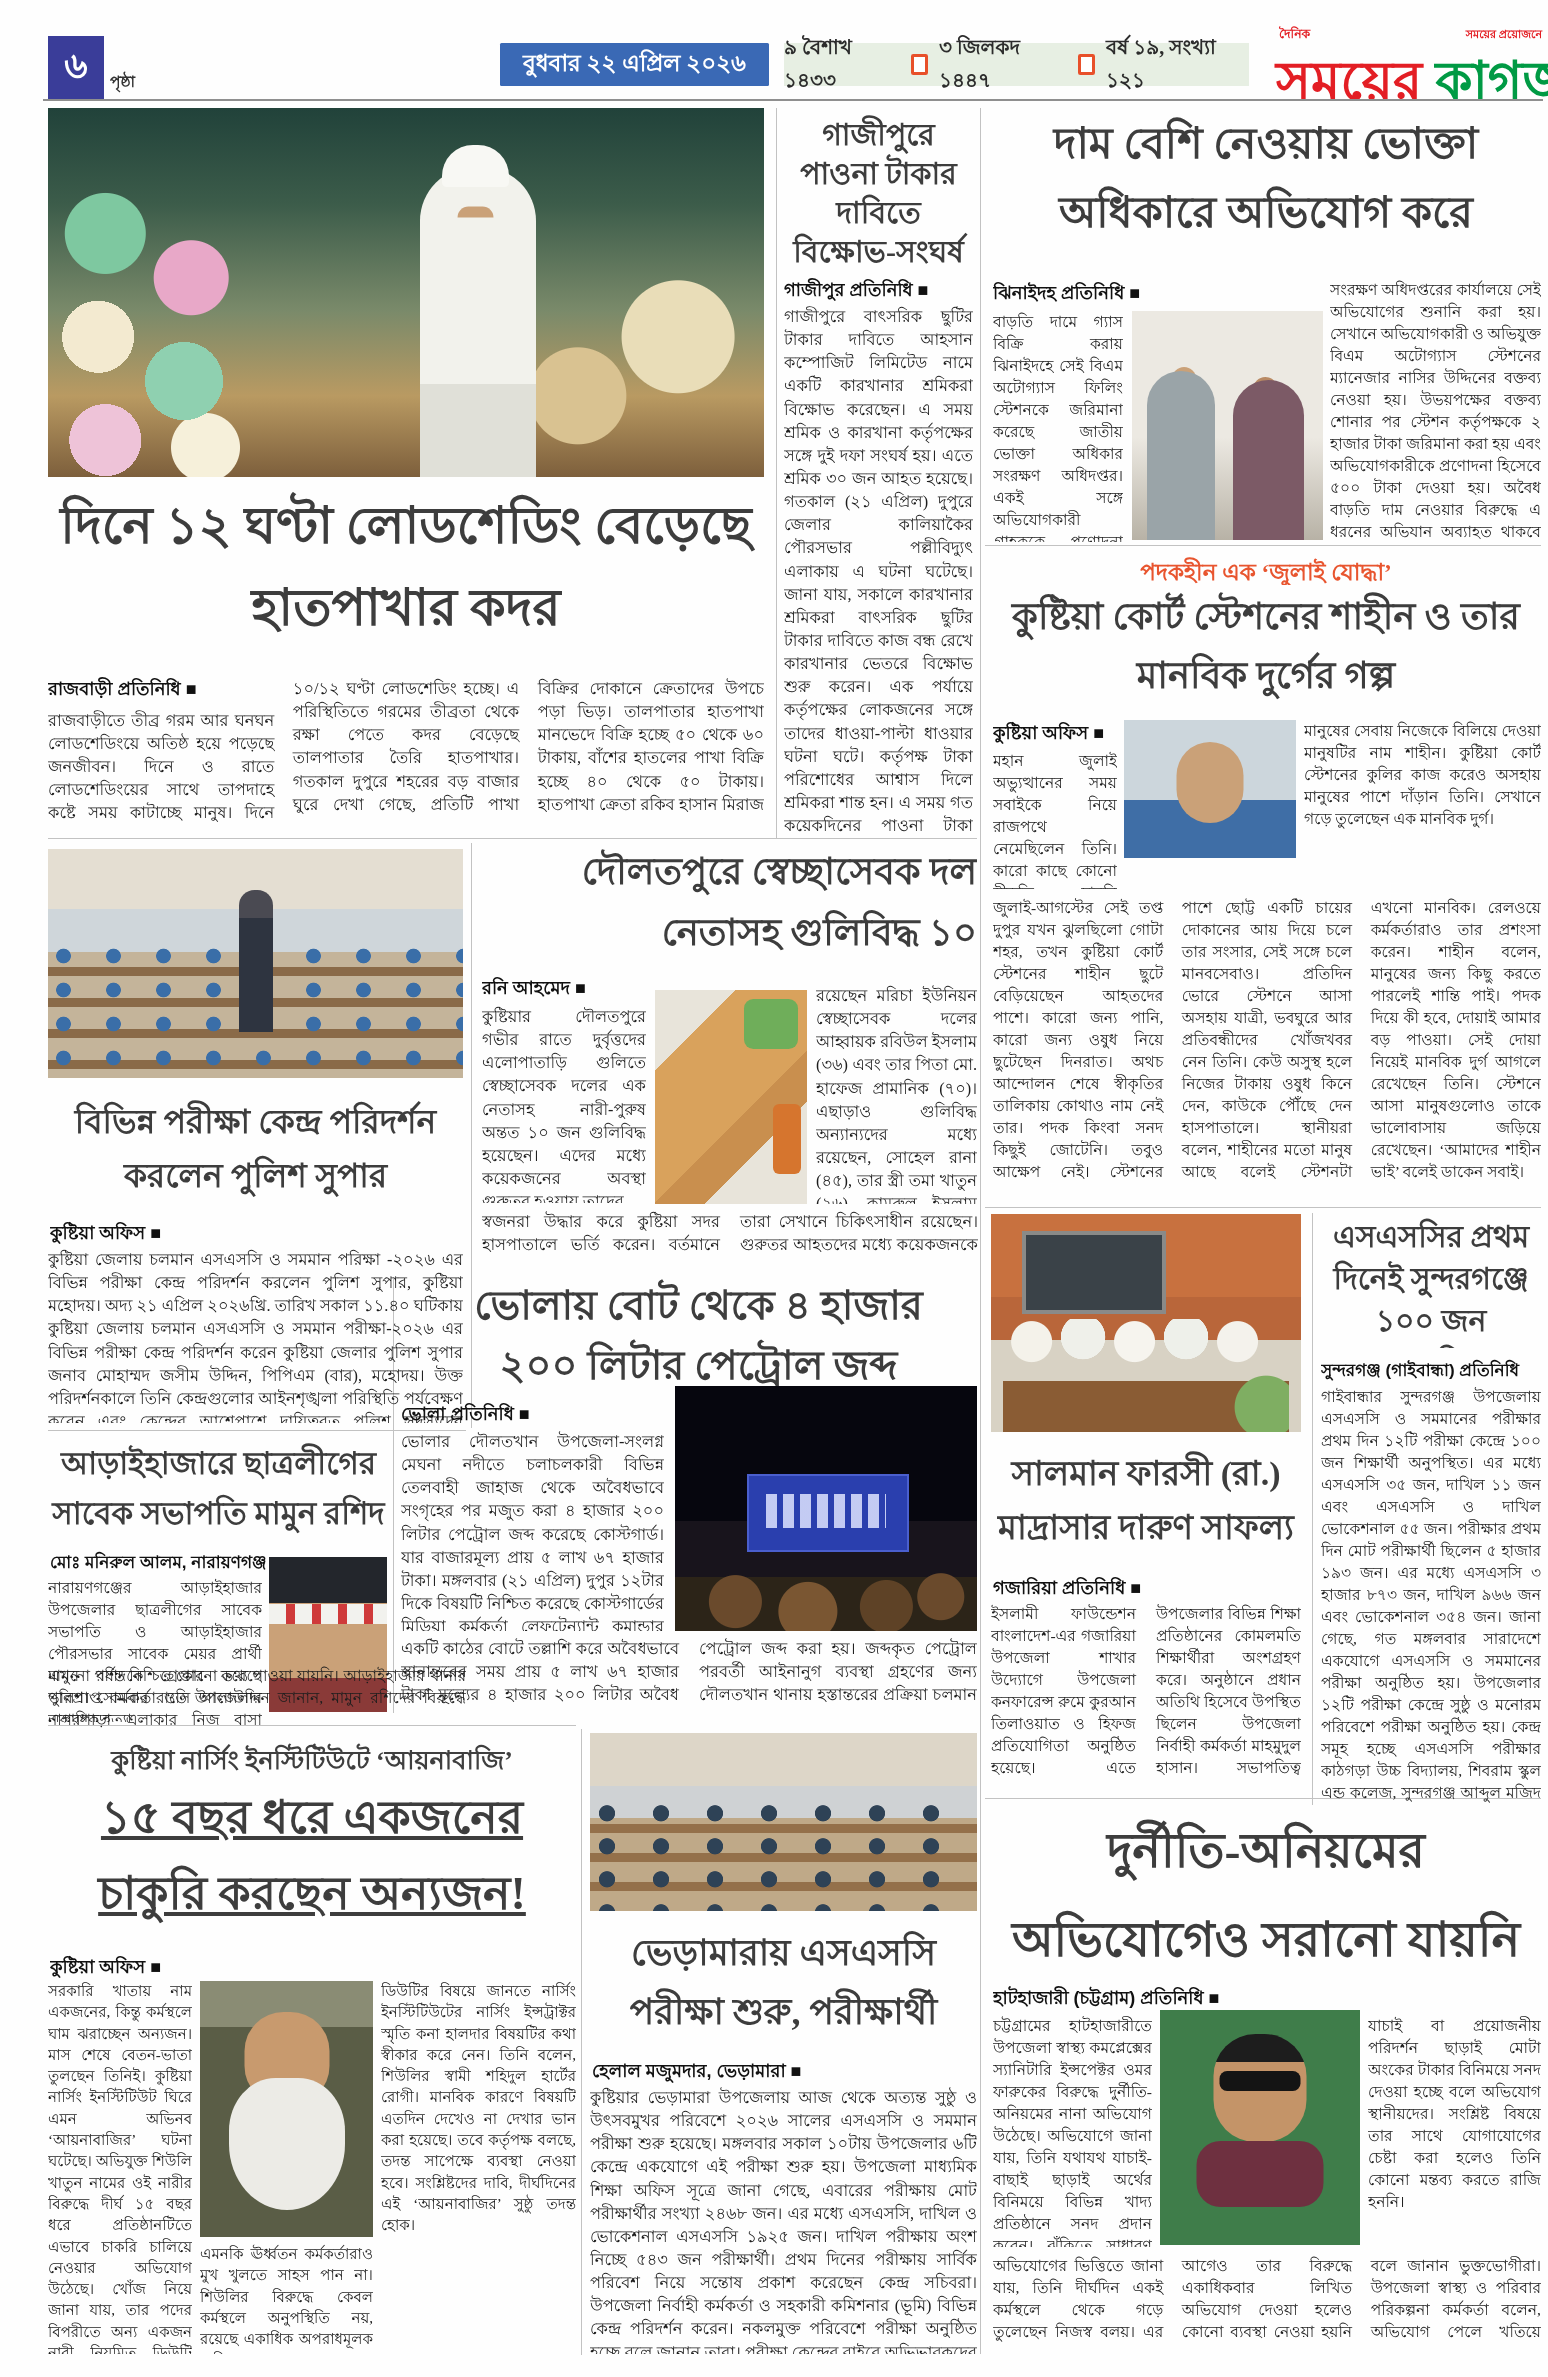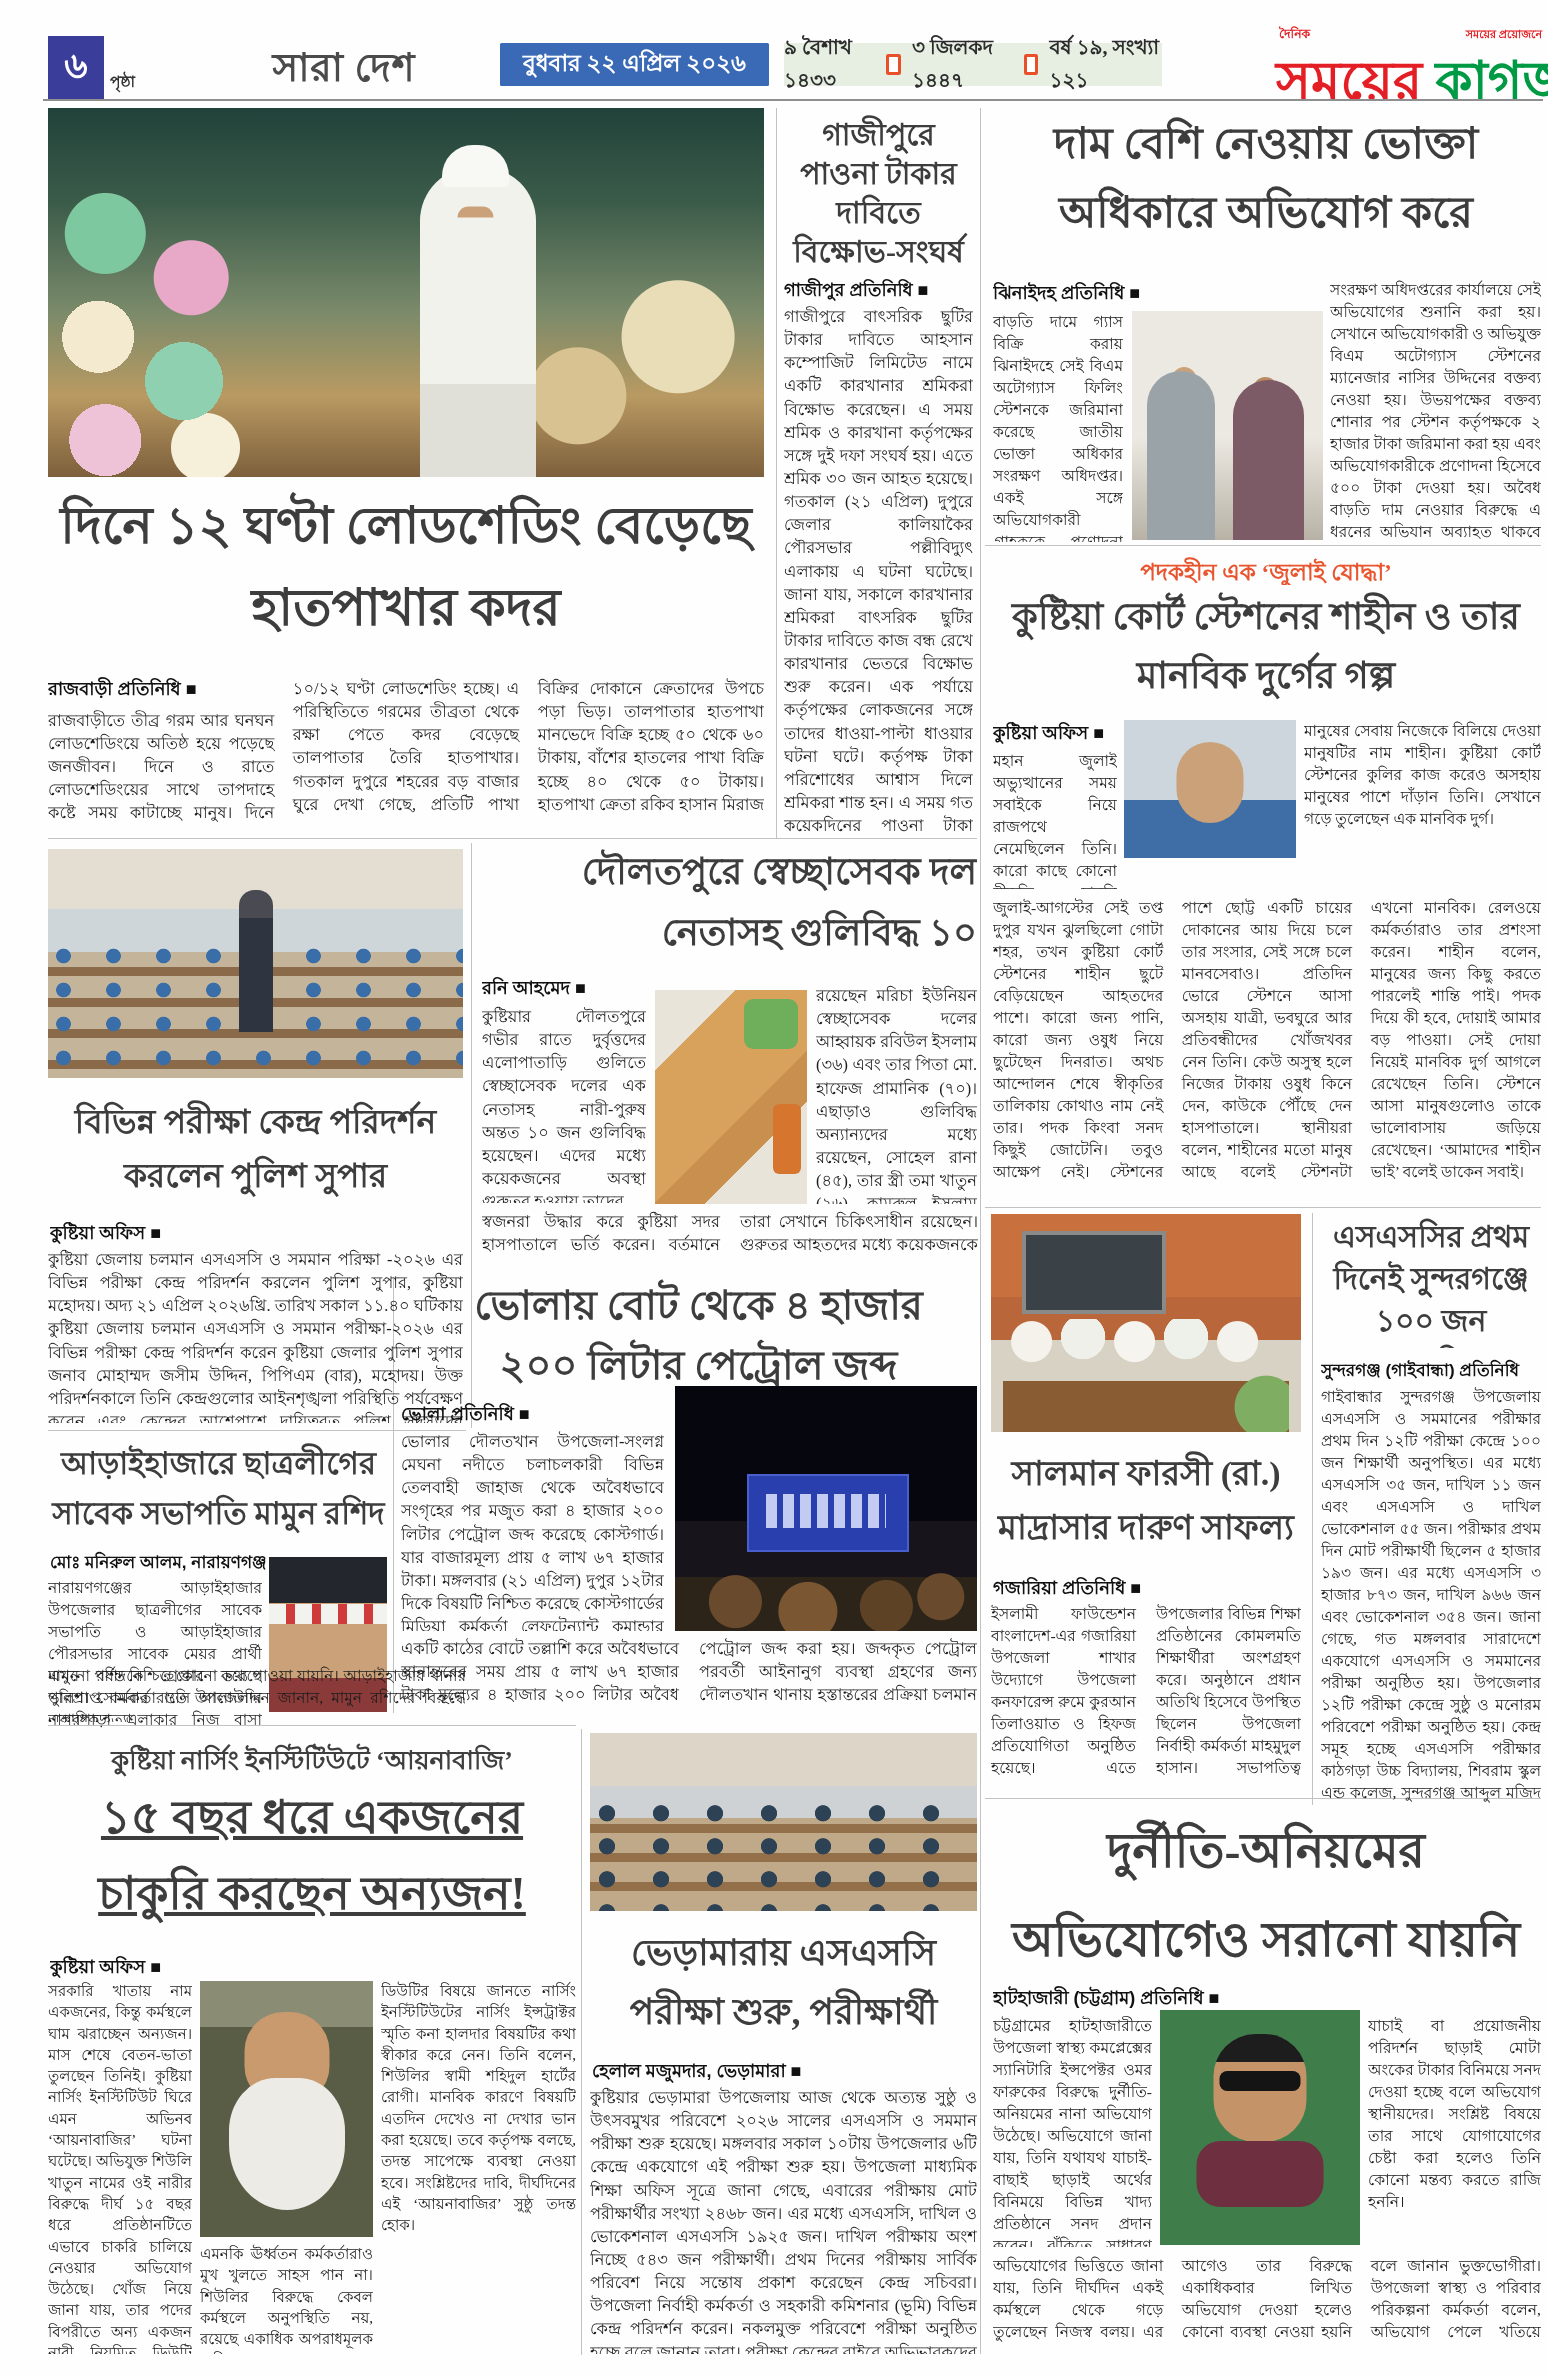--- a/index.html
+++ b/index.html
@@ -6,21 +6,21 @@
   #page{position:relative;width:1549px;height:2377px;margin:0 auto;background:#fefefe;
         font-family:"Liberation Serif", serif;color:#1c1c1c;overflow:hidden;}
   
   .page-badge{position:absolute;left:48px;top:36px;width:56px;height:64px;background:#3a3d99;
               color:#fff;font-size:36px;font-weight:bold;display:flex;align-items:center;justify-content:center;}
   .page-badge-label{position:absolute;left:110px;top:70px;font-size:15.5px;color:#333;font-weight:bold;}
   .section-title{position:absolute;left:228px;top:37px;width:232px;text-align:center;
                  font-size:39px;font-weight:bold;color:#4b4b4b;letter-spacing:0.8px;}
   .date-box{position:absolute;left:500px;top:43px;width:269px;height:43px;background:#3a69b5;color:#fff;
             font-size:23px;font-weight:bold;display:flex;align-items:center;justify-content:center;border-radius:1.5px;}
-  .info-strip{position:absolute;left:784px;top:43px;width:378px;height:43px;background:#e7efe3;
+  .info-strip{position:absolute;left:784px;top:43px;width:465px;height:43px;background:#e7efe3;
               display:flex;align-items:center;justify-content:center;gap:11px;font-size:20px;font-weight:bold;color:#2c2c2c;}
   .red-square{display:inline-block;width:11.6px;height:14.7px;border:3.1px solid #e8502a;border-radius:2.3px;background:#fff;}
   .logo{position:absolute;left:1276px;top:23px;width:266px;height:71px;}
   .logo .daily{position:absolute;left:3.1px;top:1.5px;font-size:12.4px;color:#e31e24;font-weight:bold;}
   .logo .tagline{position:absolute;right:0px;top:3.1px;font-size:11px;color:#e31e24;font-weight:bold;}
   .logo .main{position:absolute;left:0;top:17px;width:266px;font-size:53px;font-weight:bold;white-space:nowrap;}
   .logo .w1{color:#e31e24;} .logo .w2{color:#009a44;}
   .header-rule{position:absolute;left:43px;top:99px;width:1500px;height:1.5px;background:#8f8f8f;}
   
   .rule-v{position:absolute;width:0.8px;background:#c2c2c2;}
@@ -101,21 +101,20 @@
   .ph-omar:after{content:"";position:absolute;left:50%;top:26%;width:81px;height:20px;
     transform:translateX(-50%);background:#141414;border-radius:7.7px;box-shadow:0 93px 0 23px #6e3040;}
 </style>
 </head>
 <body>
 
 <div id="page">
 
   <div class="page-badge">৬</div>
   <div class="page-badge-label">পৃষ্ঠা</div>
-  <div class="section-title">সারা দেশ</div>
   <div class="date-box">বুধবার ২২ এপ্রিল ২০২৬</div>
   <div class="info-strip">
     <span>৯ বৈশাখ ১৪৩৩</span>
     <span class="red-square"></span>
     <span>৩ জিলকদ ১৪৪৭</span>
     <span class="red-square"></span>
     <span>বর্ষ ১৯, সংখ্যা ১২১</span>
   </div>
   <div class="logo">
     <span class="daily">দৈনিক</span>

